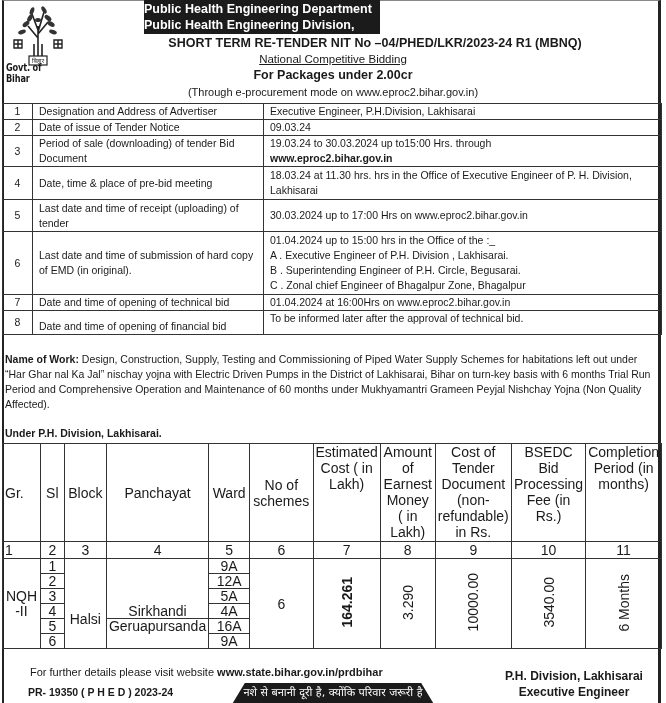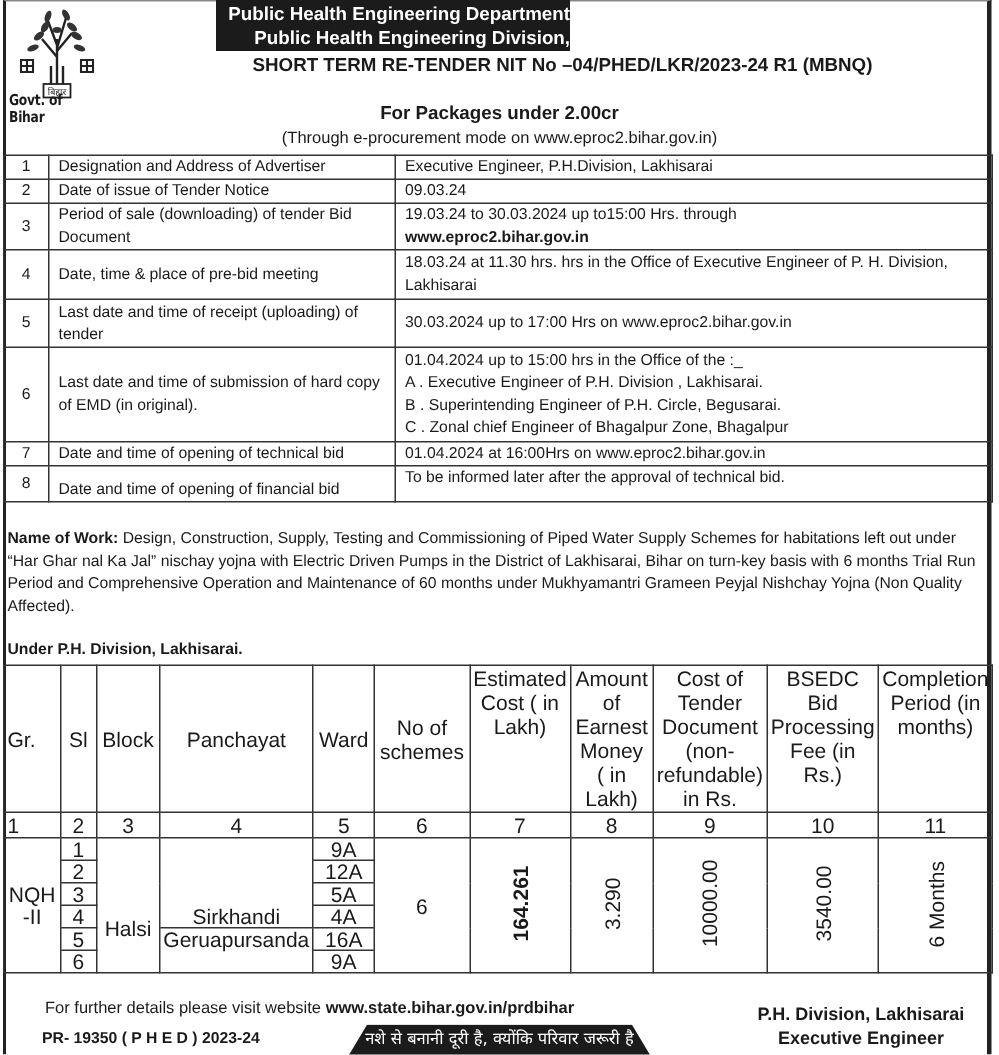--- a/index.html
+++ b/index.html
@@ -2,21 +2,21 @@
 <html><head>
 <meta charset="utf-8">
 <style>
   html,body{margin:0;padding:0;background:#fff;}
   body{width:666px;height:703px;overflow:hidden;position:relative;font-family:"Liberation Sans",sans-serif;color:#1a1a1a;}
   .frame{position:absolute;left:2px;top:0;width:659px;height:703px;border-left:2px solid #222;border-right:3px solid #222;border-top:1px solid #888;box-sizing:border-box;}
   .header{position:absolute;left:0;top:0;width:666px;height:103px;}
   .emblem{position:absolute;left:8px;top:4px;width:60px;height:66px;}
   .govt{position:absolute;left:6px;top:62px;width:66px;font-size:10px;font-weight:bold;font-family:"DejaVu Sans",sans-serif;transform:scaleX(0.82);transform-origin:left;letter-spacing:-0.2px;}
   .banner{position:absolute;left:144px;top:0;width:236px;height:34px;background:#1b1b1b;}
-  .banner div{color:#fff;font-weight:bold;font-size:12.5px;text-align:right;line-height:16px;}
+  .banner div{color:#fff;font-weight:bold;font-size:12.5px;text-align:left;line-height:16px;}
   .banner .l1{padding-top:1px;}
   .h-line{position:absolute;left:0;width:666px;text-align:center;white-space:nowrap;}
   .nit{top:36px;font-weight:bold;font-size:12.5px;margin-left:42px;}
   .ncb{top:53px;font-size:11.5px;text-decoration:underline;}
   .pkg{top:68px;font-size:12.5px;font-weight:bold;}
   .through{top:86px;font-size:11px;}
   table{border-collapse:collapse;position:absolute;}
   td{border:1px solid #333;font-size:10.5px;padding:0 6px;vertical-align:middle;line-height:15px;}
   .t1{left:2px;top:103px;width:660px;}
   .t1 td.num{text-align:center;width:29px;padding:0;}
@@ -65,20 +65,21 @@
     <rect x="21" y="52" width="18" height="9" fill="#fff" stroke="#222" stroke-width="1.2"></rect>
     <text x="30" y="59" font-size="6" text-anchor="middle" fill="#222">बिहार</text>
   </svg>
   <div class="govt">Govt. of Bihar</div>
 
   <div class="banner">
     <div class="l1">Public Health Engineering Department</div>
     <div>Public Health Engineering Division, Lakhisarai</div>
   </div>
   <div class="h-line nit">SHORT TERM RE-TENDER NIT No –04/PHED/LKR/2023-24 R1 (MBNQ)</div>
+  <div class="h-line ncb">National Competitive Bidding</div>
   <div class="h-line pkg">For Packages under 2.00cr</div>
   <div class="h-line through">(Through e-procurement mode on www.eproc2.bihar.gov.in)</div>
 </div>
 
 <table class="t1">
   <tbody>
       <tr style="height:15px">
     <td class="num">1</td>
     <td class="lbl">Designation and Address of Advertiser</td>
     <td>Executive Engineer, P.H.Division, Lakhisarai</td>

